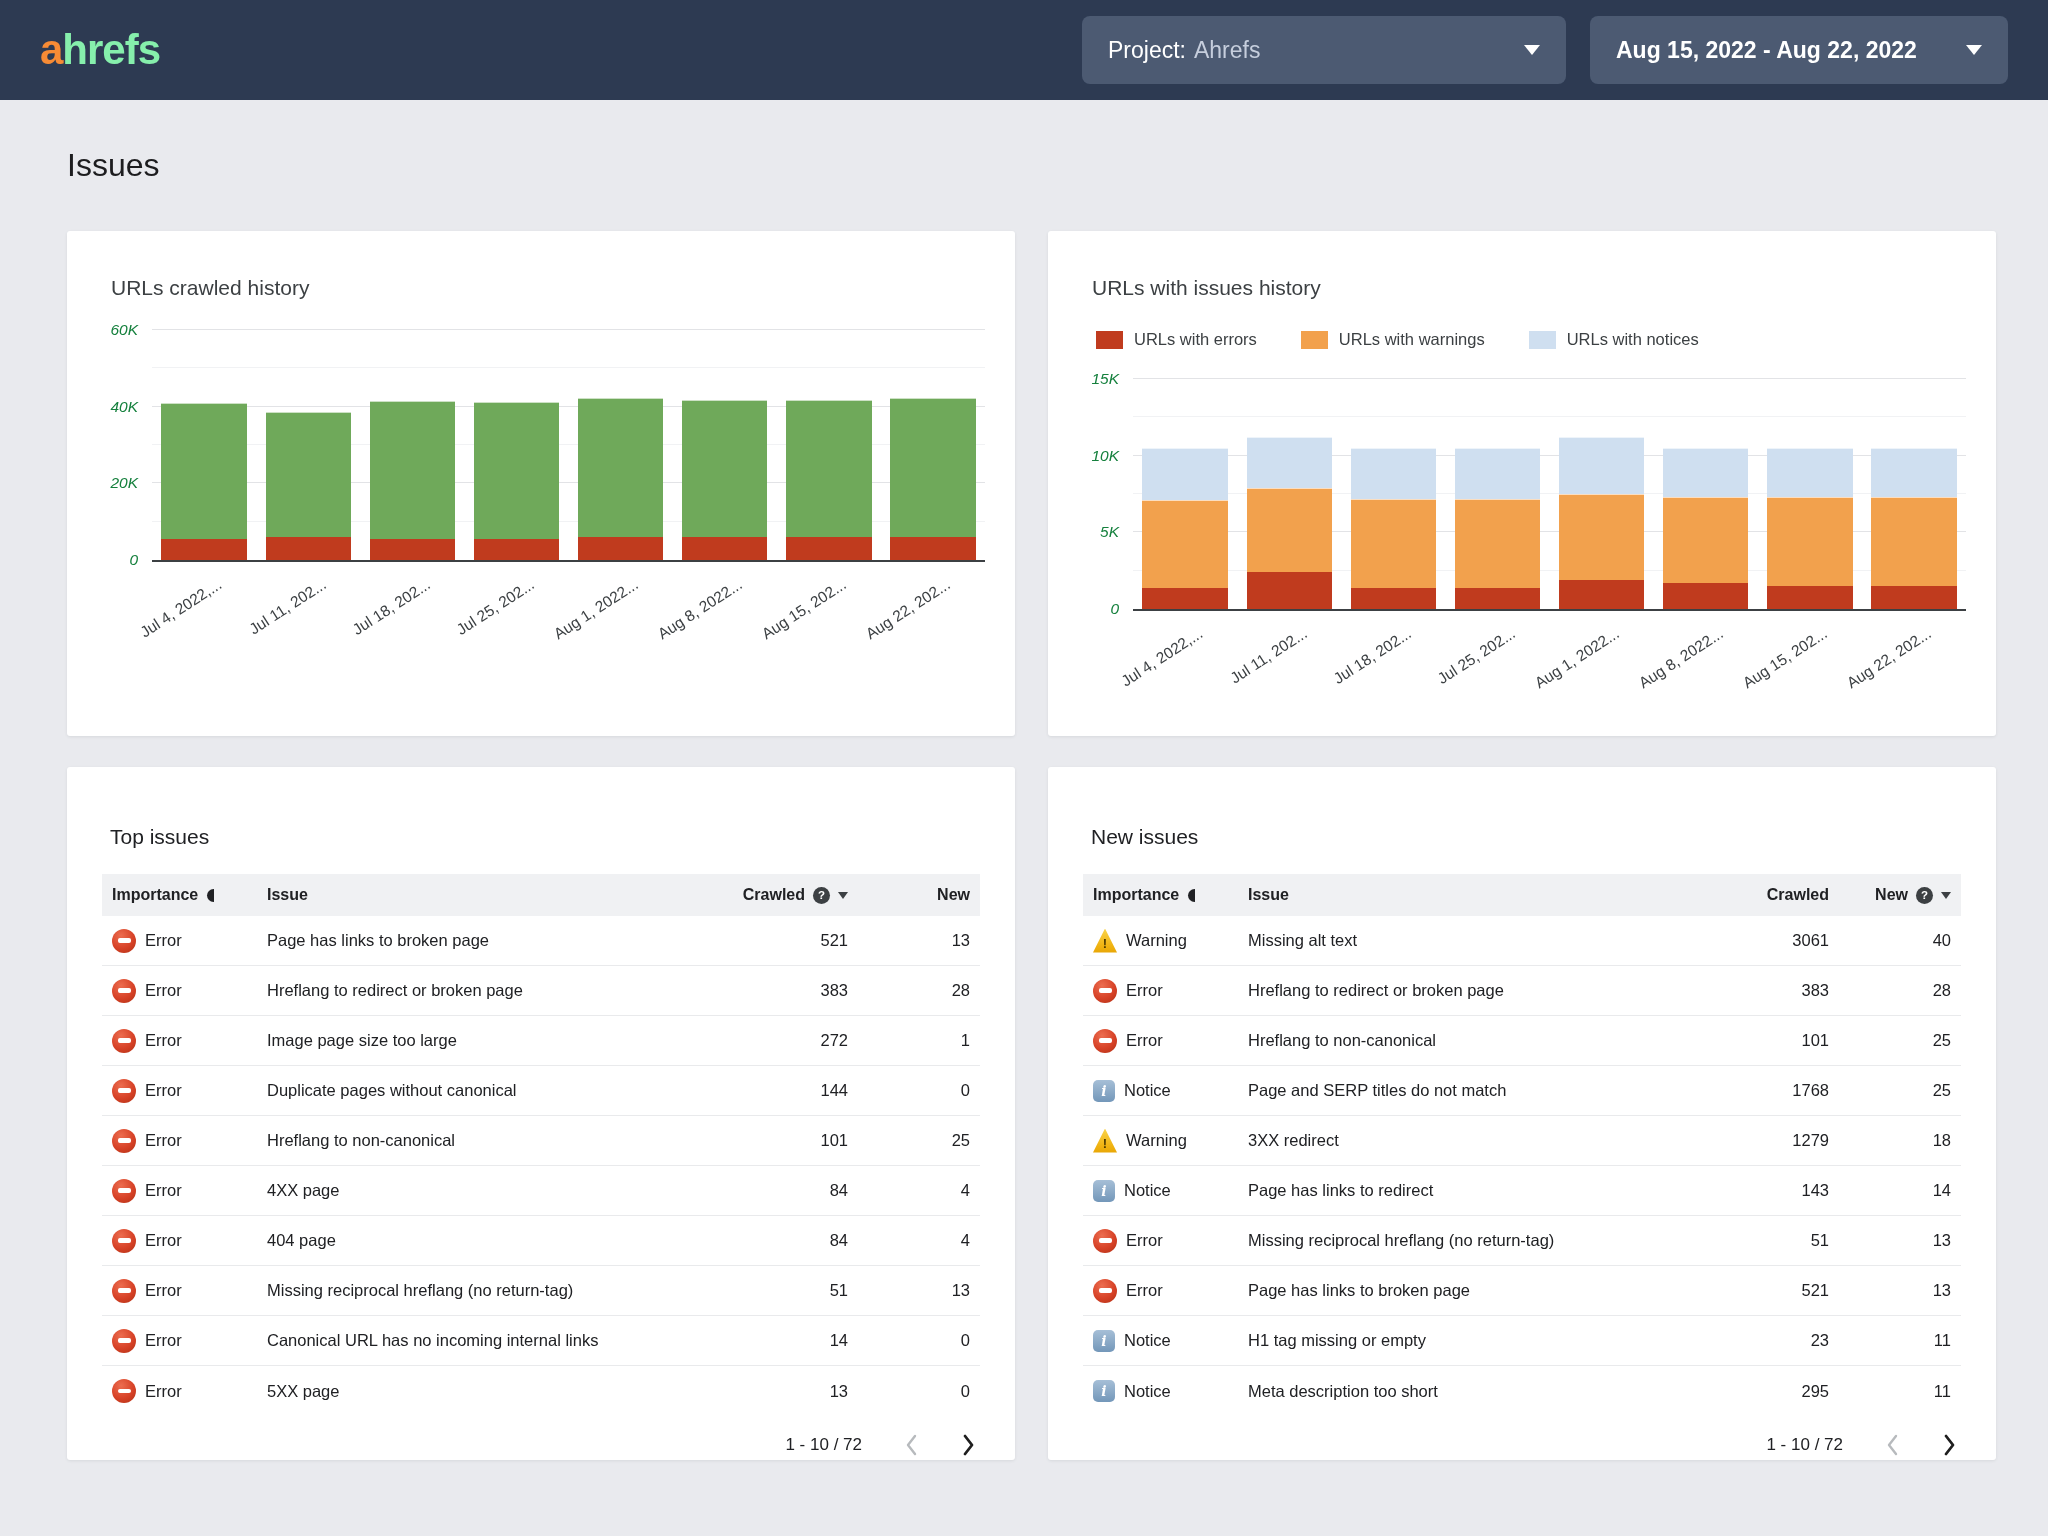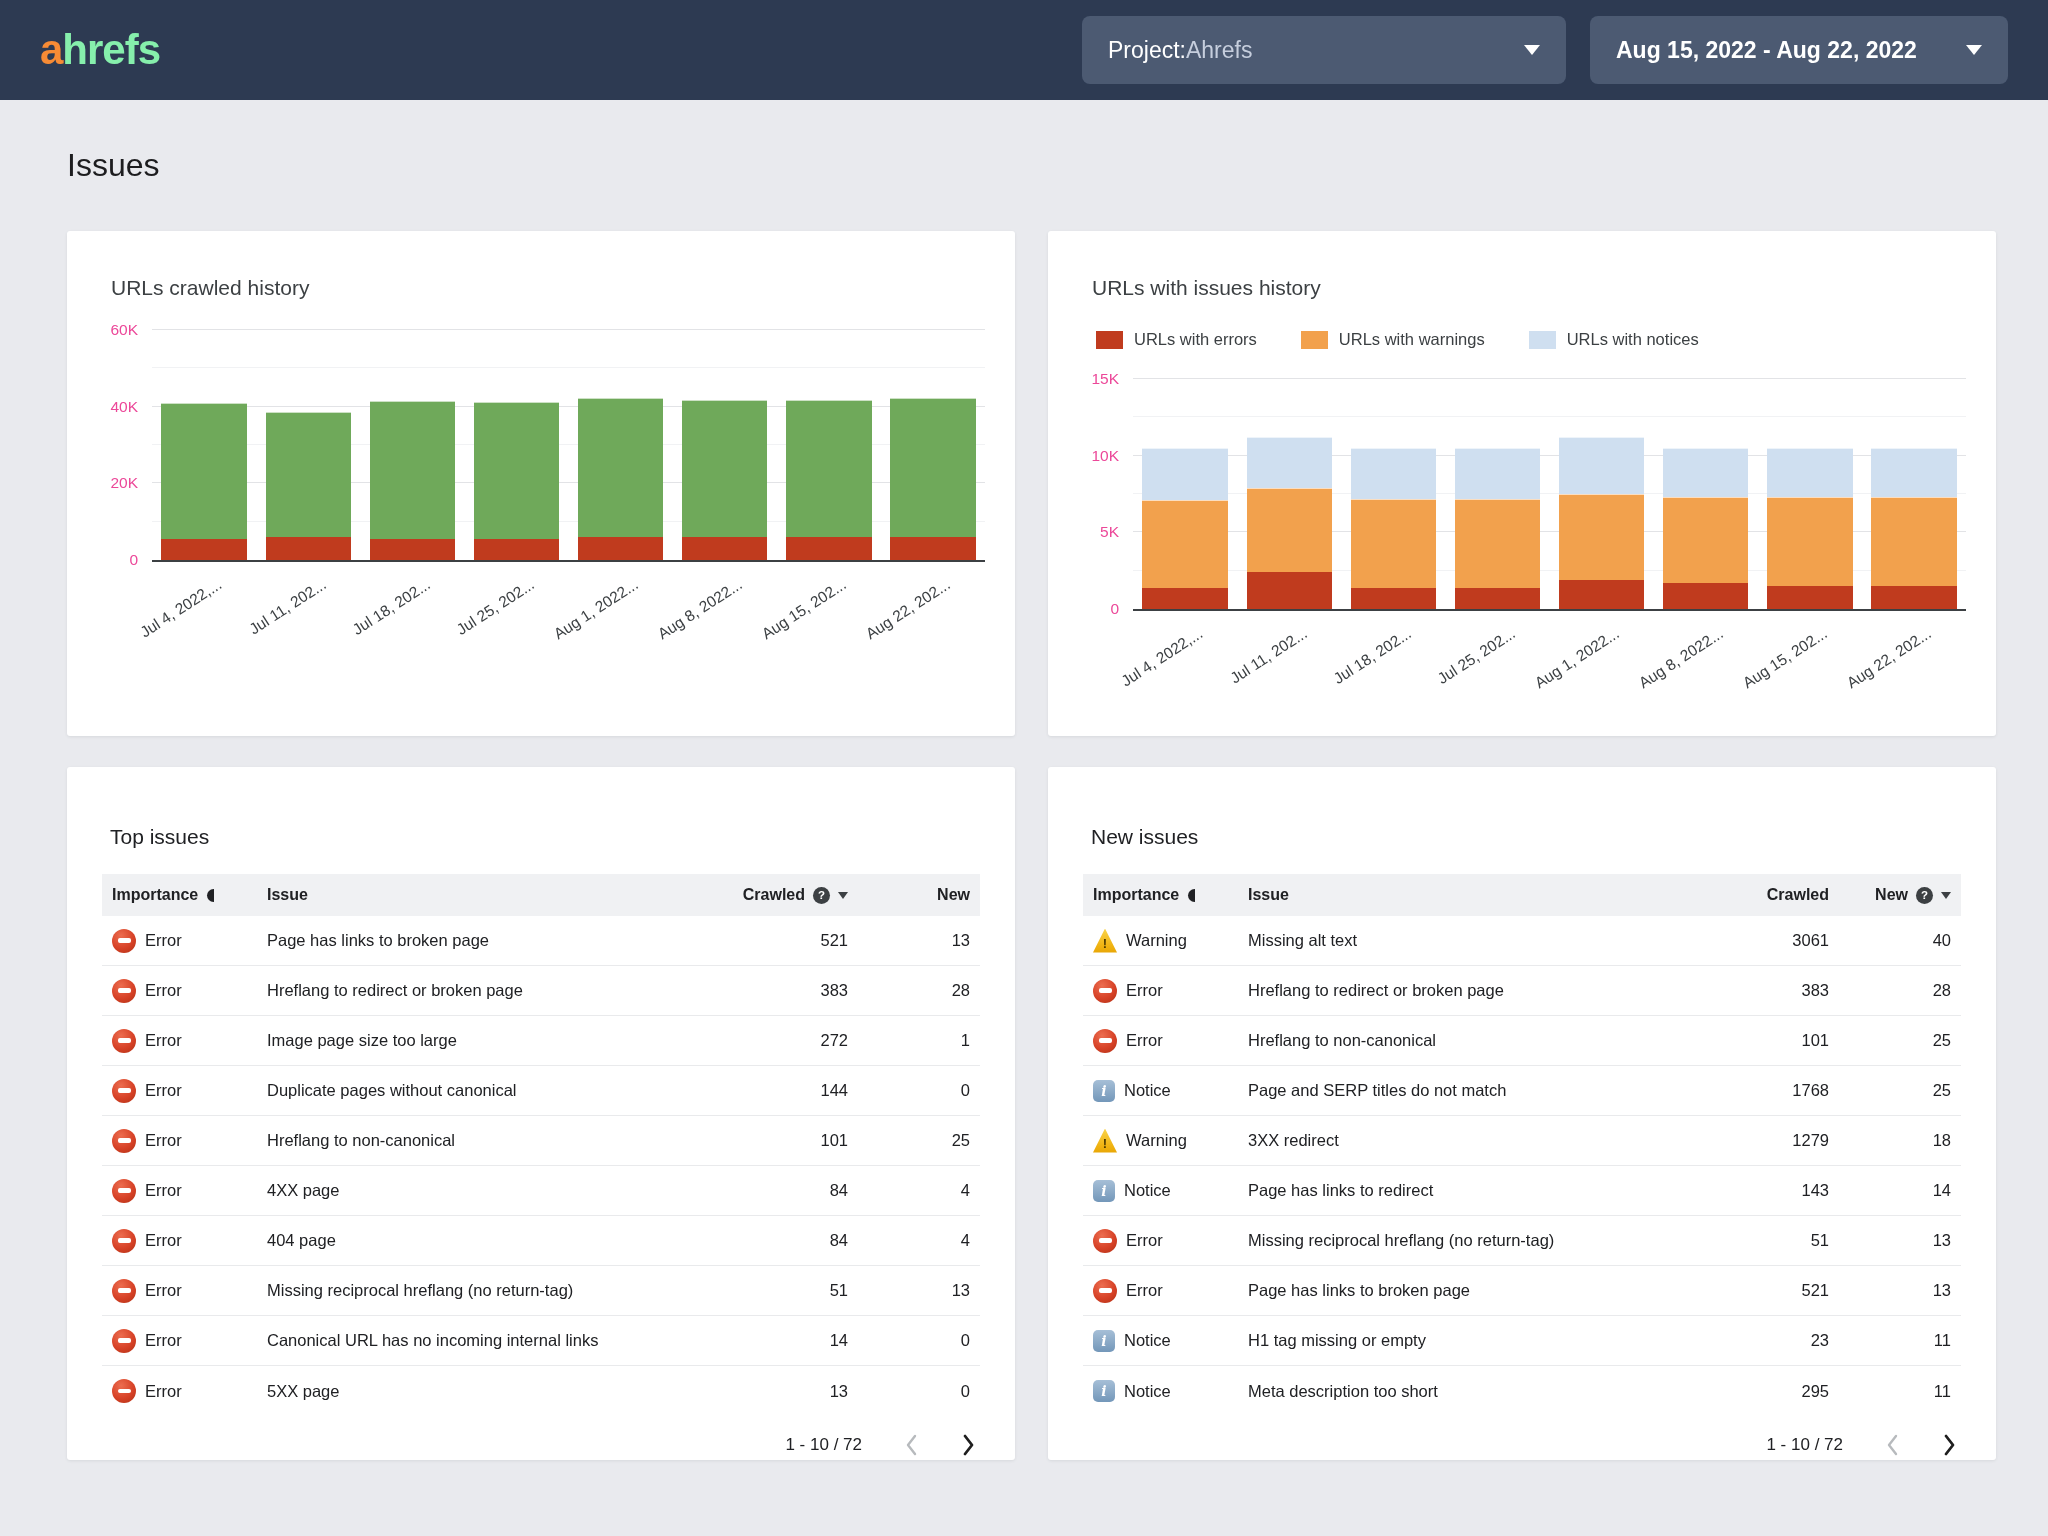--- a/index.html
+++ b/index.html
@@ -32,21 +32,21 @@
     display: flex;
     align-items: center;
     justify-content: space-between;
     padding: 0 26px;
     font-size: 23px;
     color: #ffffff;
     cursor: pointer;
   }
   .dd.project { width: 484px; margin-right: 24px; }
   .dd.date { width: 418px; font-weight: bold; }
-  .dd-label { color: #ffffff; margin-right: 0; }
+  .dd-label { color: #ffffff; margin-right: 8px; }
   .dd-value { color: #c6cedd; }
   .caret-down-white {
     width: 0; height: 0;
     border-left: 8px solid transparent;
     border-right: 8px solid transparent;
     border-top: 10px solid #ffffff;
   }
 
   
   .content { padding: 0 52px 0 67px; }
@@ -92,21 +92,22 @@
     margin: 30px 30px 0 85px;
     border-bottom: 2px solid #3c4043;
   }
   .gridline { position: absolute; left: 0; right: 0; height: 1px; background: #e2e3e6; }
   .gridline.minor { background: #f1f2f4; }
   .ylabel {
     position: absolute;
     left: -82px; width: 68px;
     text-align: right;
     font-size: 15.5px;
-    color: #ec4899;
+    color: #15803d;
+    font-style: italic;
   }
   .bars { position: absolute; top: 0; left: 0; right: 0; bottom: 0; display: flex; }
   .slot { flex: 1; height: 100%; display: flex; align-items: flex-end; justify-content: center; }
   .bar { width: 82%; height: 100%; display: flex; flex-direction: column-reverse; }
   .seg { width: 100%; flex: 0 0 auto; }
   .bar .seg:not(:first-child) { border-top: 1px solid rgba(255,255,255,0.65); }
   .xticks { position: absolute; top: 100%; left: 0; right: 0; height: 0; }
   .xtick { position: absolute; top: 14px; width: 0; }
   .xlabel {
     position: absolute;

